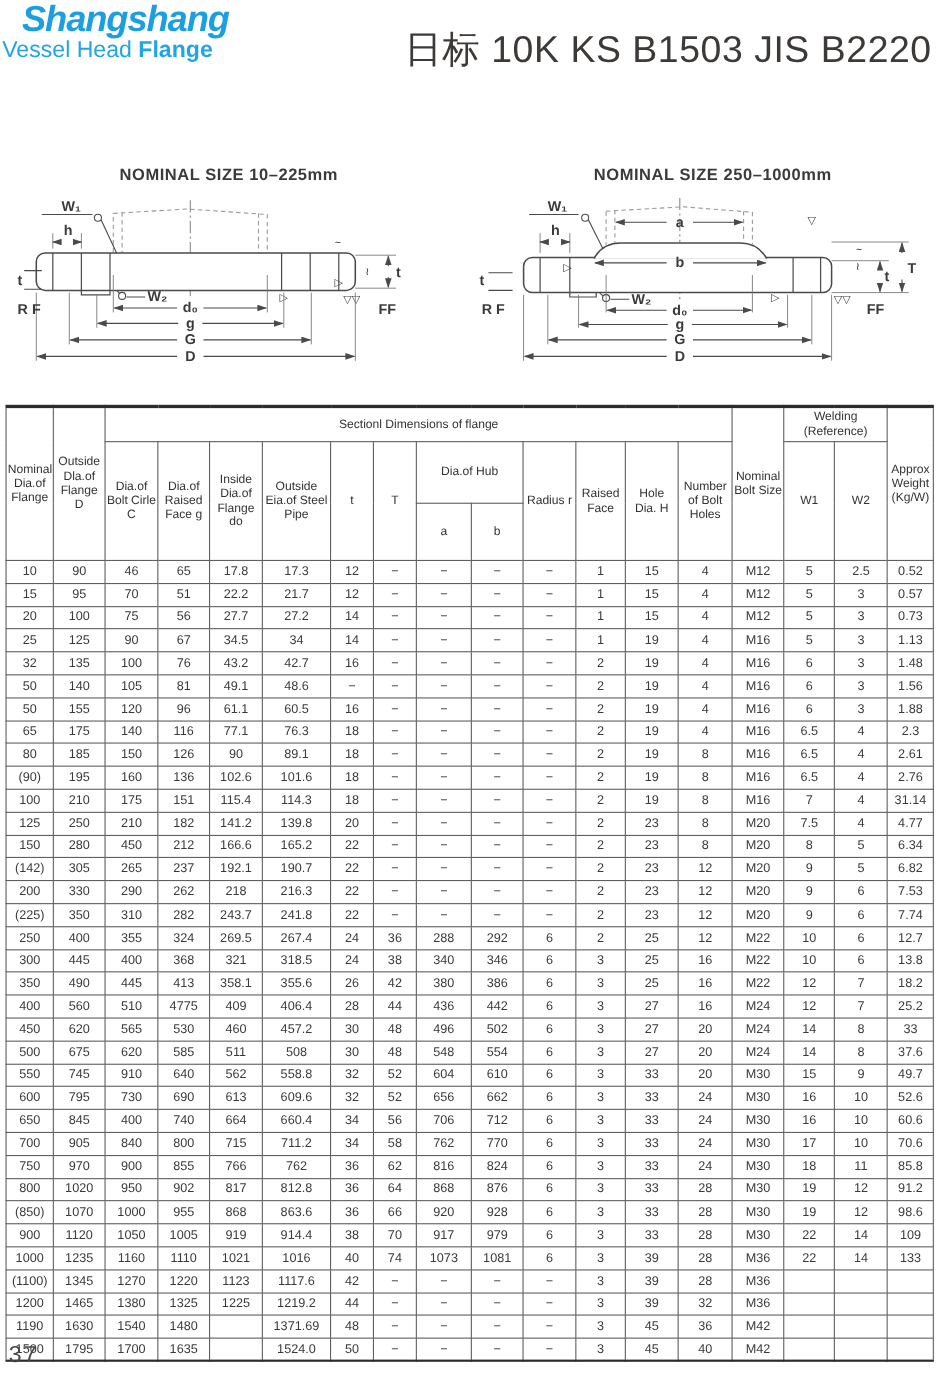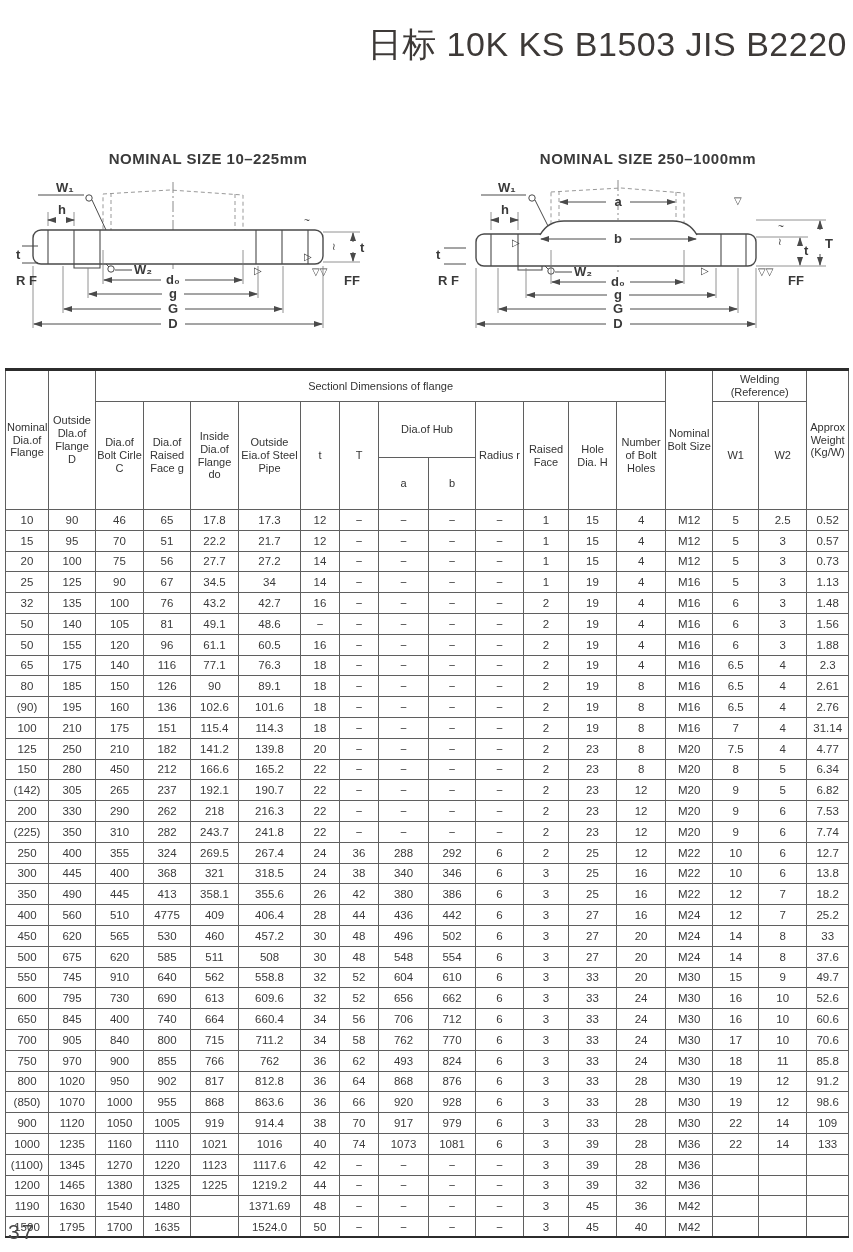--- a/index.html
+++ b/index.html
@@ -36,20 +36,27 @@
   th.big { font-size:13px; }
   tr.h1 { height:32px; } tr.h2 { height:56px; } tr.h3 { height:52px; }
 
   .page-num { position:absolute; left:8px; top:1220px; font-size:21px; color:#474747; letter-spacing:2px; }
 </style>
 </head>
 <body>
 
 <div class="page">
 
+  <div class="logo">
+    <div class="logo-main" style="color:#1b9fe0;">Shangshang</div>
+    <div class="logo-sub" style="color:#22a5e2;">
+      <span>Vessel Head</span>
+      <span class="bold">Flange</span>
+    </div>
+  </div>
 
   <div class="doc-title">日标 10K KS B1503 JIS B2220</div>
 
   <svg class="diag left" width="410" height="214" viewBox="0 0 410 214">
     <defs>
       <marker id="ar" markerWidth="9" markerHeight="8" refX="8" refY="3" orient="auto">
         <path d="M0,0 L9,3 L0,6 Z" fill="#4a4a4a"></path>
       </marker>
     </defs>
     <text class="dg-title" x="200" y="22" text-anchor="middle">NOMINAL SIZE 10–225mm</text>
@@ -811,21 +818,21 @@
           </tr>
           <tr>
             <td>750</td>
             <td>970</td>
             <td>900</td>
             <td>855</td>
             <td>766</td>
             <td>762</td>
             <td>36</td>
             <td>62</td>
-            <td>493</td>
+            <td>816</td>
             <td>824</td>
             <td>6</td>
             <td>3</td>
             <td>33</td>
             <td>24</td>
             <td>M30</td>
             <td>18</td>
             <td>11</td>
             <td>85.8</td>
           </tr>

